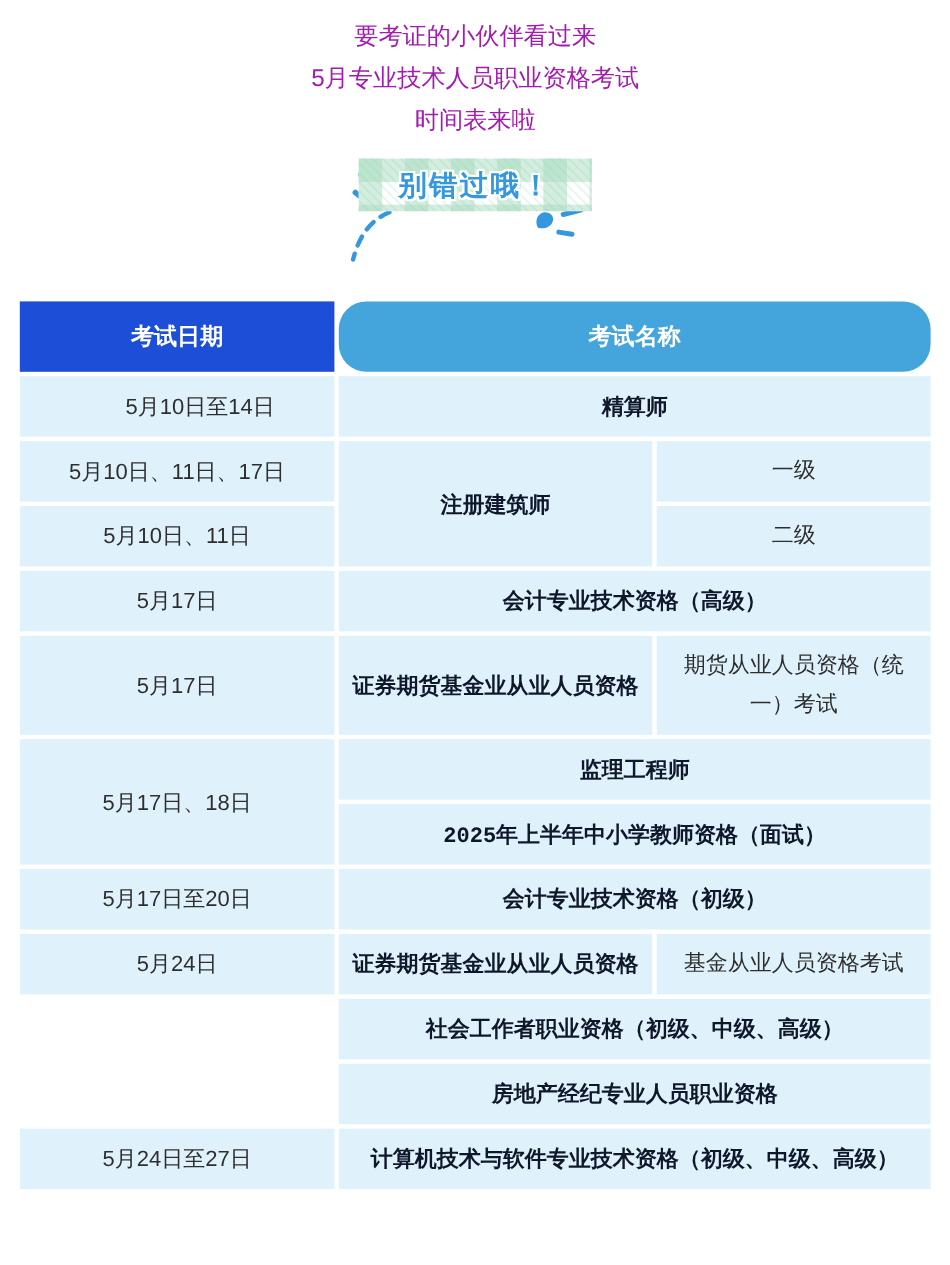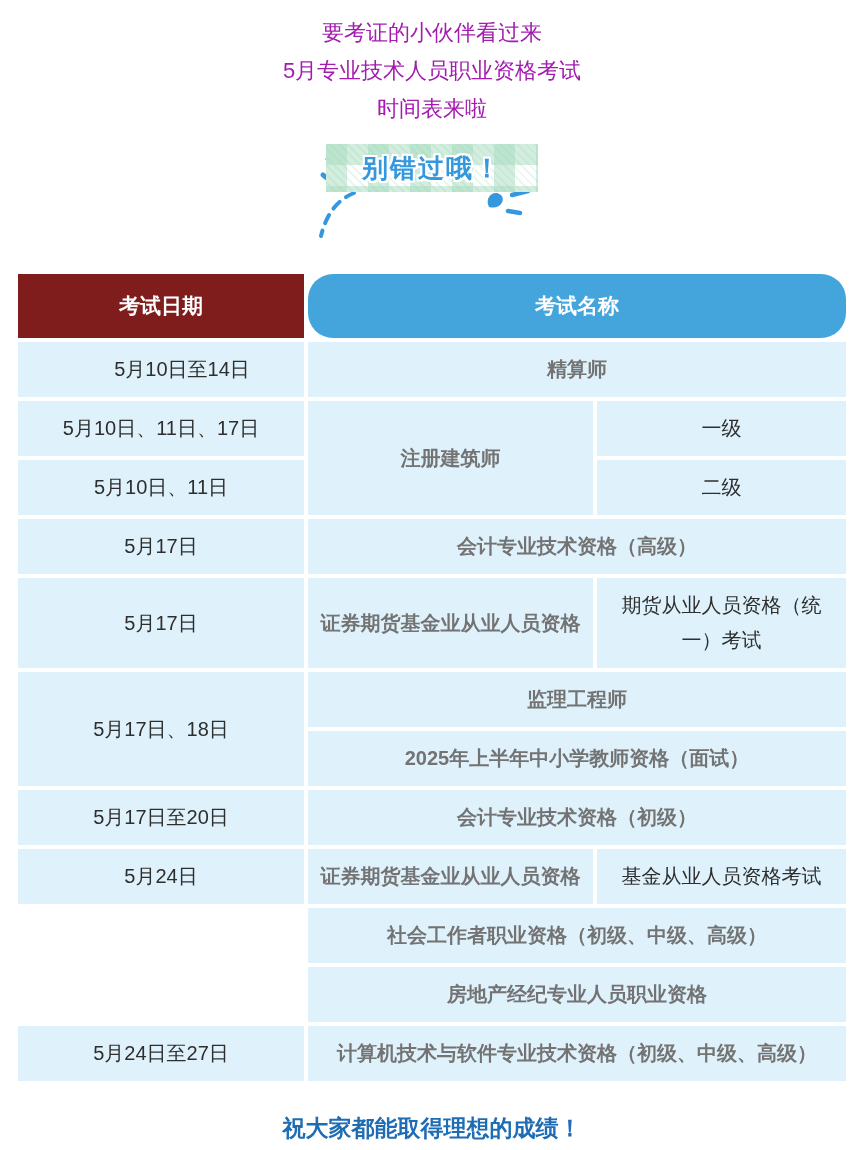--- a/index.html
+++ b/index.html
@@ -62,24 +62,24 @@
     grid-template-rows:64px 55px 55px 55px 55px 90px 55px 55px 55px 55px 55px 55px 55px;
     gap:4px;
     background:#ffffff;
   }
   .cell{
     background:#dff2fc;
     display:flex;align-items:center;justify-content:center;
     text-align:center;
   }
   .hdr{color:#ffffff;font-weight:700;font-size:21px;}
-  .hdr-date{background:#7f1d1d;}
+  .hdr-date{background:#1d4ed8;}
   .hdr-name{background:#44a4dc;border-radius:25px;}
   .date{font-size:20px;color:#2e2e2e;}
-  .name{font-size:20px;font-weight:700;color:#737373;padding:0 10px;}
+  .name{font-size:20px;font-weight:700;color:#0f172a;padding:0 10px;font-family:Liberation Mono, monospace;}
   .sub{font-size:20px;color:#2e2e2e;padding:0 22px;line-height:1.75;}
   
   .closing{
     margin-top:32px;
     text-align:center;
     font-size:23px;
     font-weight:700;
     color:#1e6cb4;
   }
 </style>
@@ -149,15 +149,14 @@
     <div class="cell name" style="grid-column:2;grid-row:10;">证券期货基金业从业人员资格</div>
     <div class="cell sub" style="grid-column:3;grid-row:10;padding:0 4px;">基金从业人员资格考试</div>
 
     <div class="cell name" style="grid-column:2 / span 2;grid-row:11;">社会工作者职业资格（初级、中级、高级）</div>
     <div class="cell name" style="grid-column:2 / span 2;grid-row:12;">房地产经纪专业人员职业资格</div>
 
     <div class="cell date" style="grid-column:1;grid-row:13;">5月24日至27日</div>
     <div class="cell name" style="grid-column:2 / span 2;grid-row:13;">计算机技术与软件专业技术资格（初级、中级、高级）</div>
   </div>
 
-  <div class="closing">祝大家都能取得理想的成绩！</div>
 
 </div>
 
 </body></html>

